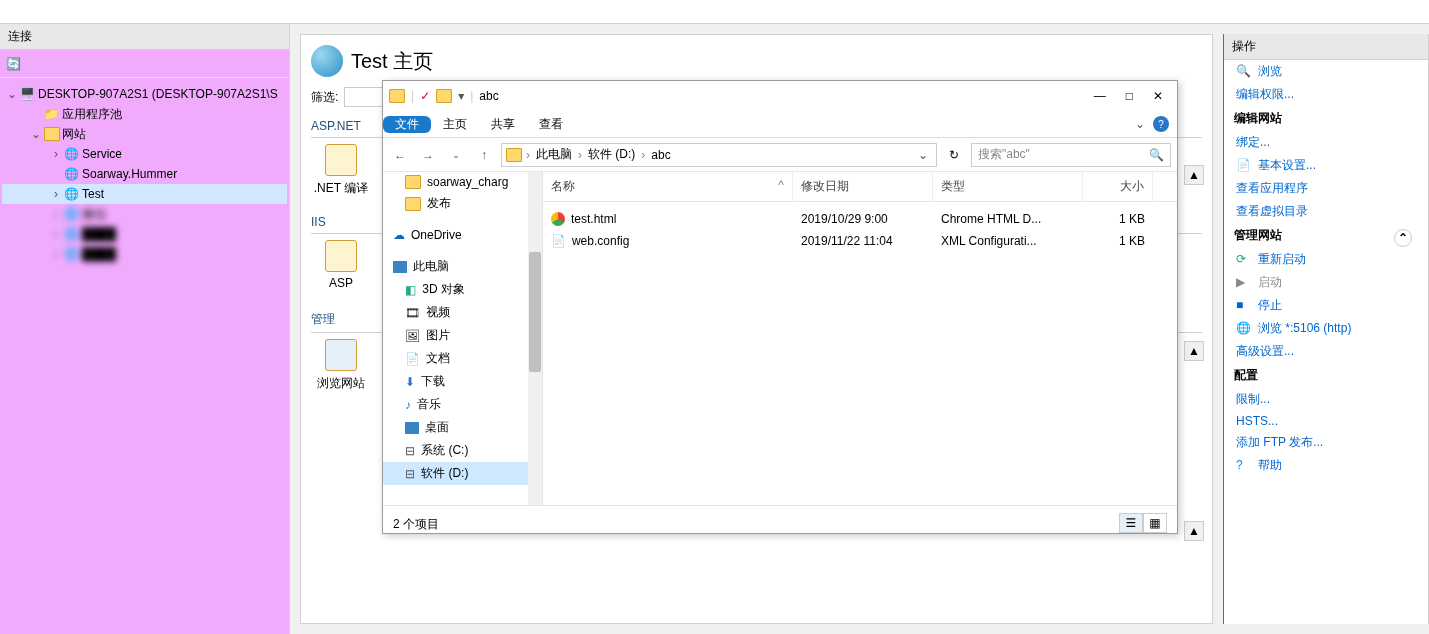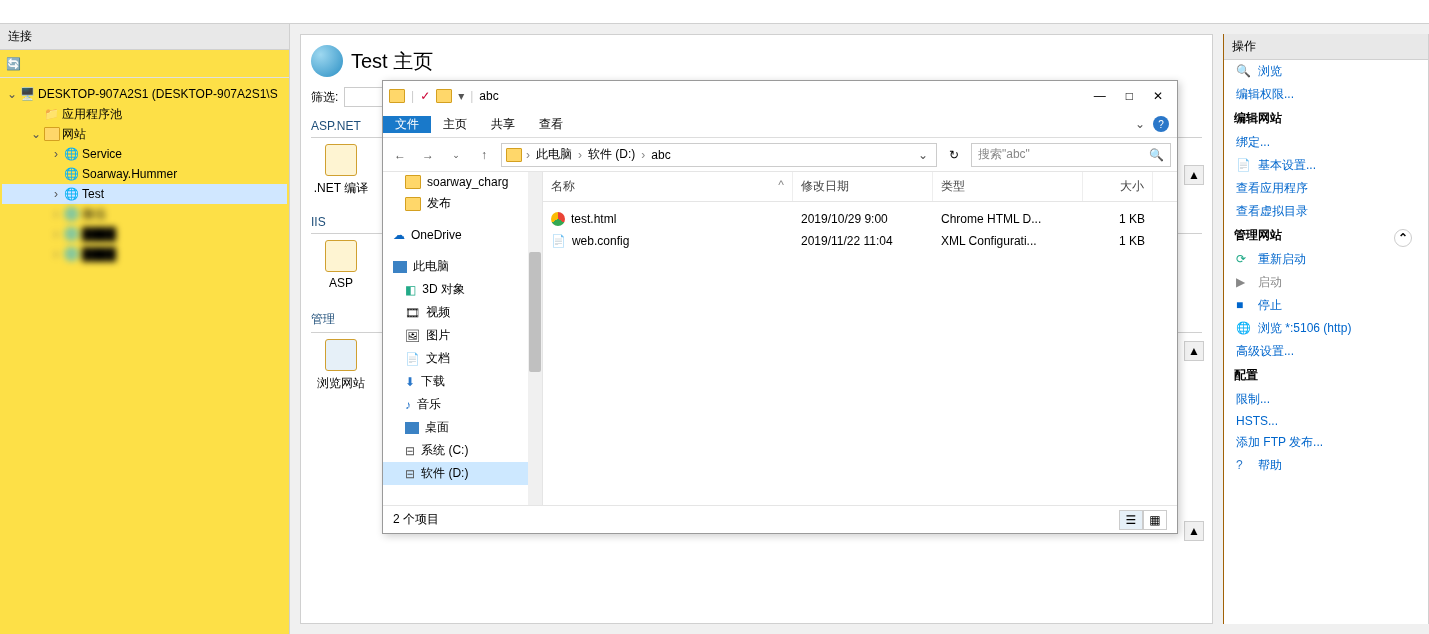--- a/index.html
+++ b/index.html
@@ -3,21 +3,21 @@
 <meta charset="utf-8">
 <style>
 * { box-sizing: border-box; margin: 0; padding: 0; font-family: "Microsoft YaHei", "Segoe UI", sans-serif; font-size: 12px; }
 body { background: #f0f0f0; width: 1429px; height: 634px; overflow: hidden; position: relative; }
 
 
 .menubar { height: 24px; background: #fff; border-bottom: 1px solid #d0d0d0; display: flex; align-items: center; padding-left: 8px; gap: 16px; }
 .menubar span { color: #000; margin-top: 41px; }
 
 
-.conn-panel { position: absolute; top: 24px; left: 0; width: 290px; bottom: 0; border-right: 1px solid #d0d0d0; background: #fde047; }
+.conn-panel { position: absolute; top: 24px; left: 0; width: 290px; bottom: 0; border-right: 1px solid #d0d0d0; background: #f0abfc; }
 .panel-header { background: #e8e8e8; border-bottom: 1px solid #d0d0d0; padding: 4px 8px; font-weight: normal; }
 .toolbar-strip { height: 28px; border-bottom: 1px solid #e0e0e0; display: flex; align-items: center; padding: 0 6px; gap: 4px; }
 .tree { padding: 6px 2px; }
 .tree-row { display: flex; align-items: center; height: 20px; padding-left: 4px; gap: 2px; white-space: nowrap; overflow: hidden; }
 .tree-row.selected { background: #d0e7ff; }
 .expander { width: 12px; text-align: center; color: #555; cursor: pointer; }
 .tree-icon { width: 16px; height: 16px; display: inline-flex; align-items: center; justify-content: center; }
 
 
 .main { position: absolute; top: 24px; left: 300px; right: 216px; bottom: 0; background: #fff; border: 1px solid #d0d0d0; margin: 10px 0; padding: 10px; overflow: hidden; }
@@ -38,21 +38,21 @@
 .act-head { padding: 4px 10px; font-weight: bold; color: #000; }
 .act-icon { width: 16px; height: 16px; display: inline-block; }
 .collapse-btn { float: right; margin: 2px 6px; width: 18px; height: 18px; border: 1px solid #ccc; border-radius: 50%; display: flex; align-items: center; justify-content: center; }
 
 
 .explorer { position: absolute; top: 80px; left: 382px; width: 796px; height: 454px; background: #fff; border: 1px solid #9a9a9a; box-shadow: 2px 2px 8px rgba(0,0,0,0.2); display: flex; flex-direction: column; }
 .exp-title { height: 30px; display: flex; align-items: center; padding: 0 6px; gap: 6px; }
 .exp-title .wincontrols { margin-left: auto; display: flex; gap: 20px; padding-right: 8px; }
 .exp-ribbon { border-bottom: 1px solid #ddd; }
 .exp-tabs { display: flex; align-items: center; height: 26px; }
-.exp-tab { padding: 0 12px; }
+.exp-tab { padding: 0 12px; border-radius: 6px; }
 .exp-tab.active { background: #1979ca; color: #fff; }
 .exp-tabs .help { margin-left: auto; display: flex; align-items: center; gap: 8px; padding-right: 8px; }
 .exp-nav { height: 34px; display: flex; align-items: center; padding: 4px 6px; gap: 6px; border-bottom: 1px solid #e5e5e5; }
 .navarrow { width: 22px; height: 22px; display: flex; align-items: center; justify-content: center; color: #555; }
 .breadcrumb-box { flex: 1; height: 24px; border: 1px solid #ccc; display: flex; align-items: center; padding: 0 4px; gap: 4px; }
 .crumb { padding: 0 2px; }
 .crumb-sep { color: #888; }
 .bc-dropdown { margin-left: auto; color: #555; padding: 0 4px; }
 .refresh-btn { width: 22px; height: 22px; display: flex; align-items: center; justify-content: center; }
 .search-box { width: 200px; height: 24px; border: 1px solid #ccc; display: flex; align-items: center; padding: 0 6px; color: #888; }
@@ -64,21 +64,21 @@
 .side-item.selected { background: #cde8ff; }
 .side-scrollbar { position: absolute; right: 0; top: 0; bottom: 0; width: 14px; background: #f0f0f0; }
 .side-thumb { position: absolute; right: 1px; top: 80px; width: 12px; height: 120px; background: #c0c0c0; border-radius: 2px; }
 .exp-list { flex: 1; display: flex; flex-direction: column; }
 .list-head { display: flex; border-bottom: 1px solid #e5e5e5; color: #444; }
 .list-head > div { padding: 6px 8px; border-right: 1px solid #eee; }
 .col-name { width: 250px; } .col-date { width: 140px; } .col-type { width: 150px; } .col-size { width: 70px; text-align: right; }
 .list-row { display: flex; align-items: center; height: 22px; }
 .list-row > div { padding: 2px 8px; }
 .list-row .name-cell { width: 250px; display: flex; align-items: center; gap: 6px; }
-.exp-status { height: 28px; border-top: 1px solid #e5e5e5; display: flex; align-items: center; padding: 0 10px; }
+.exp-status { height: 28px; border-top: 1px solid #e5e5e5; display: flex; align-items: flex-end; padding: 0 10px; }
 .view-toggle { margin-left: auto; display: flex; gap: 0; }
 .view-toggle span { width: 24px; height: 20px; border: 1px solid #ccc; display: flex; align-items: center; justify-content: center; }
 .folder-ico { width: 16px; height: 14px; background: #ffd76a; border: 1px solid #d4a020; border-radius: 1px; display: inline-block; }
 .pc-ico { width: 14px; height: 12px; background: #3b82c4; display: inline-block; }
 .blur { filter: blur(3px); }
 </style>
 </head>
 <body>
 
 <div class="menubar">

